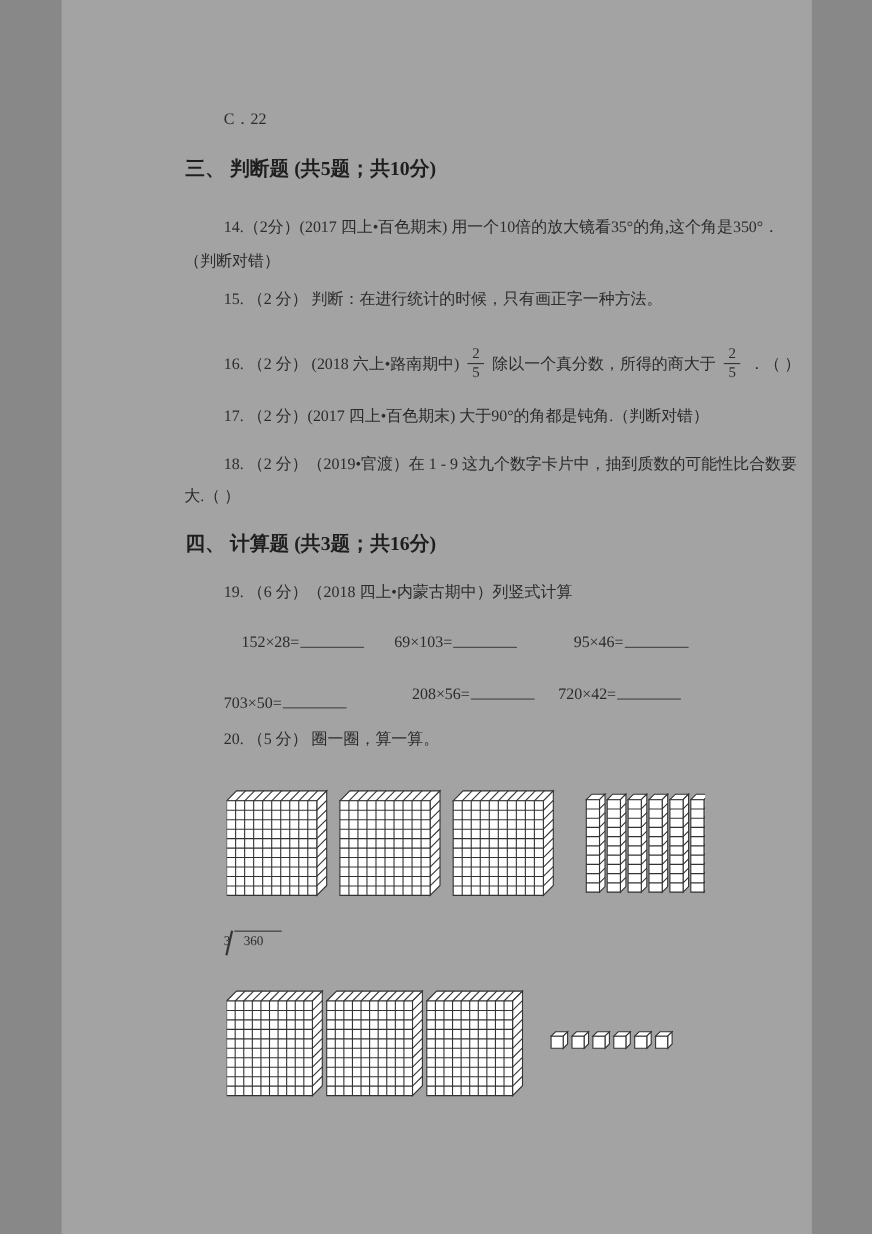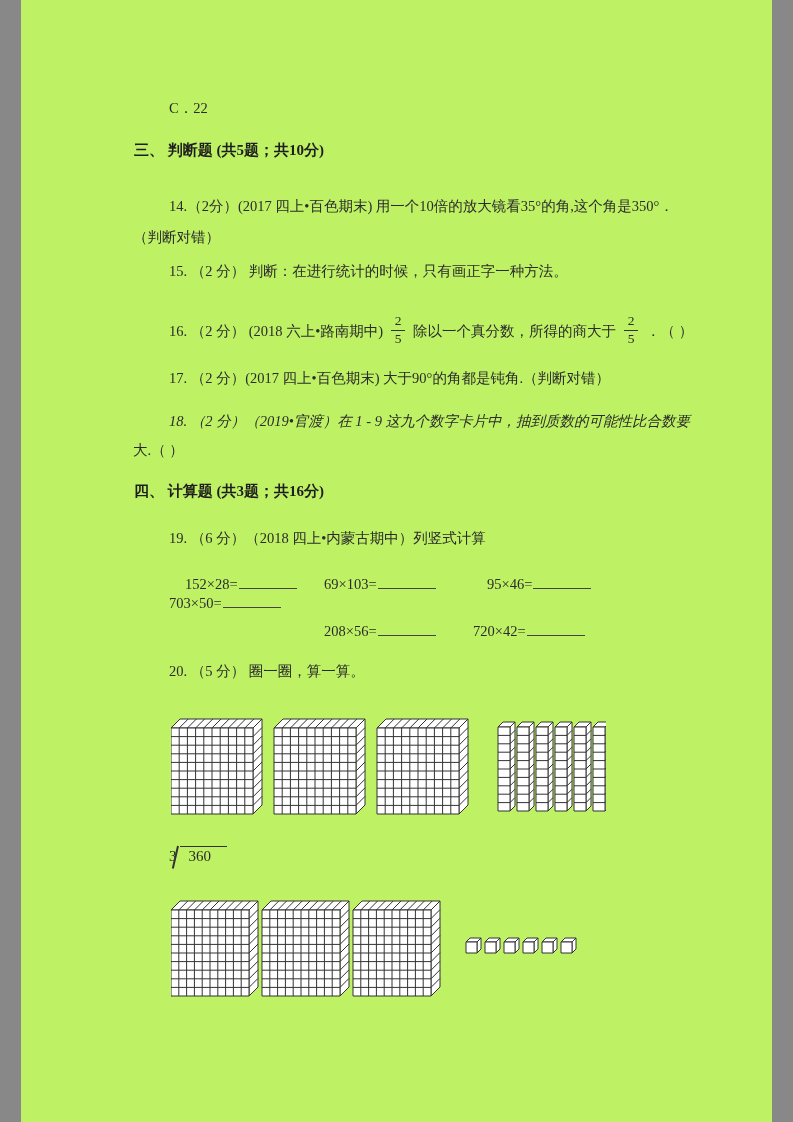--- a/index.html
+++ b/index.html
@@ -1,39 +1,39 @@
 <!DOCTYPE html>
 <html><head>
 <meta charset="utf-8">
 <style>
   html,body{margin:0;padding:0;background:#888;}
   .page{
     position:relative;
-    width:751px;height:1122px;
+    width:682px;height:1122px;
     margin:0 auto;
-    background:#bef264;
+    background:#a3a3a3;
     font-family:"Liberation Serif","DejaVu Serif",serif;
     color:#2b2b2b;
     font-size:14.5px;
     overflow:hidden;
   }
   .abs{position:absolute;white-space:nowrap;}
-  .heading{font-weight:bold;font-size:15px;color:#1e1e1e;}
+  .heading{font-weight:bold;font-size:18px;color:#1e1e1e;}
   .blank{
     display:inline-block;width:58px;height:1em;
     border-bottom:1px solid #444;vertical-align:baseline;
     margin-left:1px;
   }
   .frac{
     display:inline-block;vertical-align:middle;text-align:center;
     font-size:13.5px;line-height:1.1;margin:0 4px;position:relative;top:-2px;
   }
   .frac .num{display:block;border-bottom:1.2px solid #333;padding:0 4px 1px 4px;}
   .frac .den{display:block;padding-top:1px;}
-  .division{font-size:15px;}
+  .division{font-size:12px;}
   .division .divisor{padding-right:3px;}
   .bracket{
     display:inline-block;position:relative;
     border-top:1.6px solid #333;
     padding:1px 16px 3px 9px;
   }
   .bracket::before{
     content:'';position:absolute;left:-3px;top:-1px;
     width:1.6px;height:23px;background:#333;
     transform:rotate(13deg);transform-origin:top center;
@@ -57,41 +57,41 @@
   <div class="abs" style="left:148px;top:316px;">
     <span>16. （2 分） (2018 六上•路南期中)</span>
     <span class="frac"><span class="num">2</span><span class="den">5</span></span>
     <span>除以一个真分数，所得的商大于</span>
     <span class="frac"><span class="num">2</span><span class="den">5</span></span>
     <span>．（      ）</span>
   </div>
 
   <div class="abs" style="left:148px;top:369px;">17. （2 分）(2017 四上•百色期末) 大于90°的角都是钝角.（判断对错）</div>
 
-  <div class="abs" style="left:148px;top:412px;font-style:italic;">18. （2 分）（2019•官渡）在 1 - 9 这九个数字卡片中，抽到质数的可能性比合数要</div>
+  <div class="abs" style="left:148px;top:412px;">18. （2 分）（2019•官渡）在 1 - 9 这九个数字卡片中，抽到质数的可能性比合数要</div>
   <div class="abs" style="left:112px;top:441px;">大.（      ）</div>
 
   <div class="abs heading" style="left:113px;top:482px;">四、 计算题 (共3题；共16分)</div>
 
   <div class="abs" style="left:148px;top:529px;">19. （6 分）（2018 四上•内蒙古期中）列竖式计算</div>
 
   <div class="abs" style="left:148px;top:573px;margin-left:16px;">
     <span>152×28=</span><span class="blank"></span>
   </div>
   <div class="abs" style="left:303px;top:573px;">
     <span>69×103=</span><span class="blank"></span>
   </div>
   <div class="abs" style="left:466px;top:573px;">
     <span>95×46=</span><span class="blank"></span>
   </div>
 
-  <div class="abs" style="left:148px;top:592px;">
+  <div class="abs" style="left:148px;top:628px;">
     <span>703×50=</span><span class="blank"></span>
   </div>
-  <div class="abs" style="left:303px;top:620px;text-align:center;">
+  <div class="abs" style="left:319px;top:620px;text-align:center;">
     <span>208×56=</span><span class="blank"></span>
   </div>
   <div class="abs" style="left:452px;top:620px;">
     <span>720×42=</span><span class="blank"></span>
   </div>
 
   <div class="abs" style="left:148px;top:662px;">20. （5 分） 圈一圈，算一算。</div>
 
   <svg class="abs" style="left:150px;top:714px;" width="435" height="116" id="blocks-row-1">
       <g transform="translate(0,5)">

